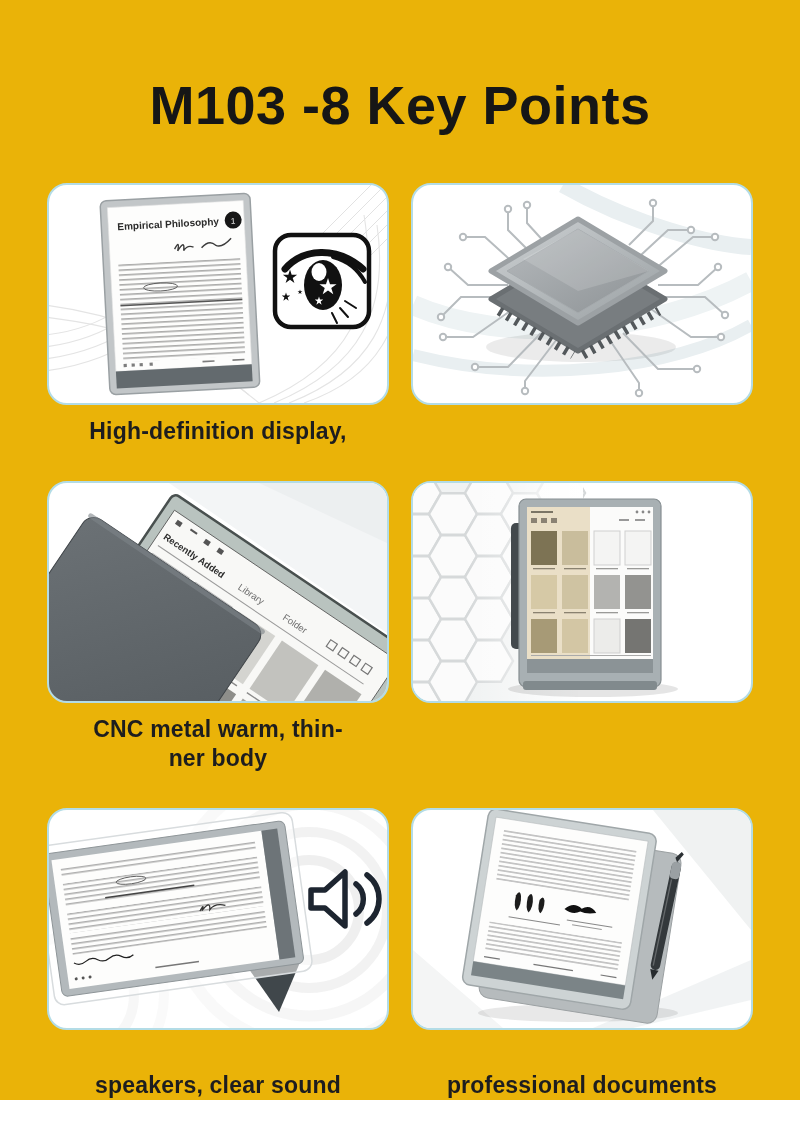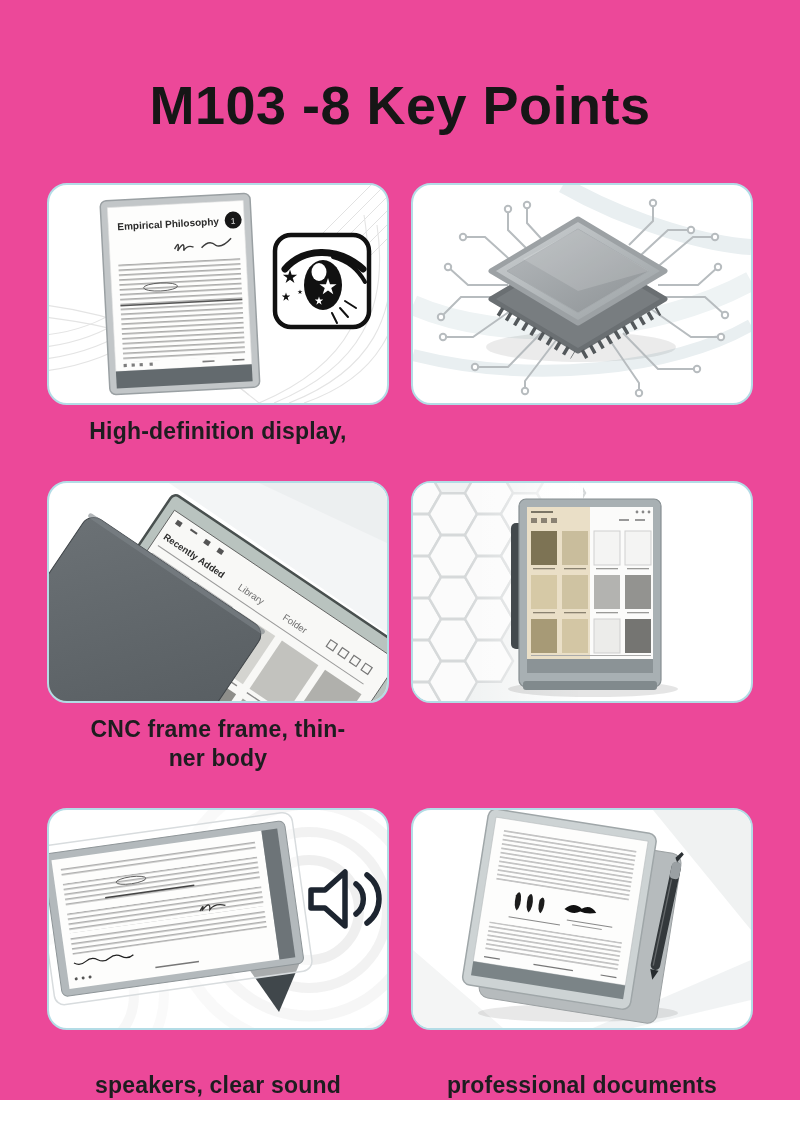--- a/index.html
+++ b/index.html
@@ -1,17 +1,17 @@
 <!DOCTYPE html>
 <html><head>
 <meta charset="utf-8">
 <style>
   html,body { margin:0; padding:0; background:#ffffff; }
   body { width:800px; height:1125px; font-family:"Liberation Sans", sans-serif; }
-  .page { position:relative; width:800px; height:1100px; overflow:hidden; background:#ec4899; }
+  .page { position:relative; width:800px; height:1100px; overflow:hidden; background:#eab308; }
   .title { position:absolute; top:76px; left:0; width:800px; margin:0; text-align:center;
            font-size:54px; line-height:58px; font-weight:700; letter-spacing:0.5px; color:#161616; }
   .grid { position:absolute; top:183px; left:47px; width:706px;
           display:grid; grid-template-columns:342px 342px; column-gap:22px; row-gap:35px; }
   .cell { width:342px; }
   .card { box-sizing:border-box; width:342px; height:222px; border:2px solid #b3dce6;
           border-radius:20px; overflow:hidden; background:#fff; }
   .card svg { display:block; }
   .caption { margin-top:12px; text-align:center; font-size:23px; line-height:29px;
              font-weight:600; color:#1d1d1f; letter-spacing:0.2px; }
@@ -215,21 +215,21 @@
             </g>
           </g>
 
           <g transform="translate(46,40) rotate(34)">
             <rect x="-10" y="-6" width="212" height="262" rx="13" fill="url(#g3)" stroke="#3e4347" stroke-width="1"></rect>
             <rect x="-10" y="-6" width="212" height="5" rx="2.5" fill="#7d8388" opacity="0.6"></rect>
           </g>
         </svg>
       </div>
       <div class="caption">
-        <span>CNC frame frame, thin-</span><br>
+        <span>CNC metal warm, thin-</span><br>
         <span>ner body</span>
       </div>
     </div>
 
     <div class="cell">
       <div class="card">
         <svg width="338" height="218" viewBox="0 0 338 218">
           <defs>
             <path id="hx4" d="M24,0 L12,20.8 L-12,20.8 L-24,0 L-12,-20.8 L12,-20.8 Z"></path>
             <linearGradient id="fade4" x1="0" y1="0" x2="1" y2="0">

